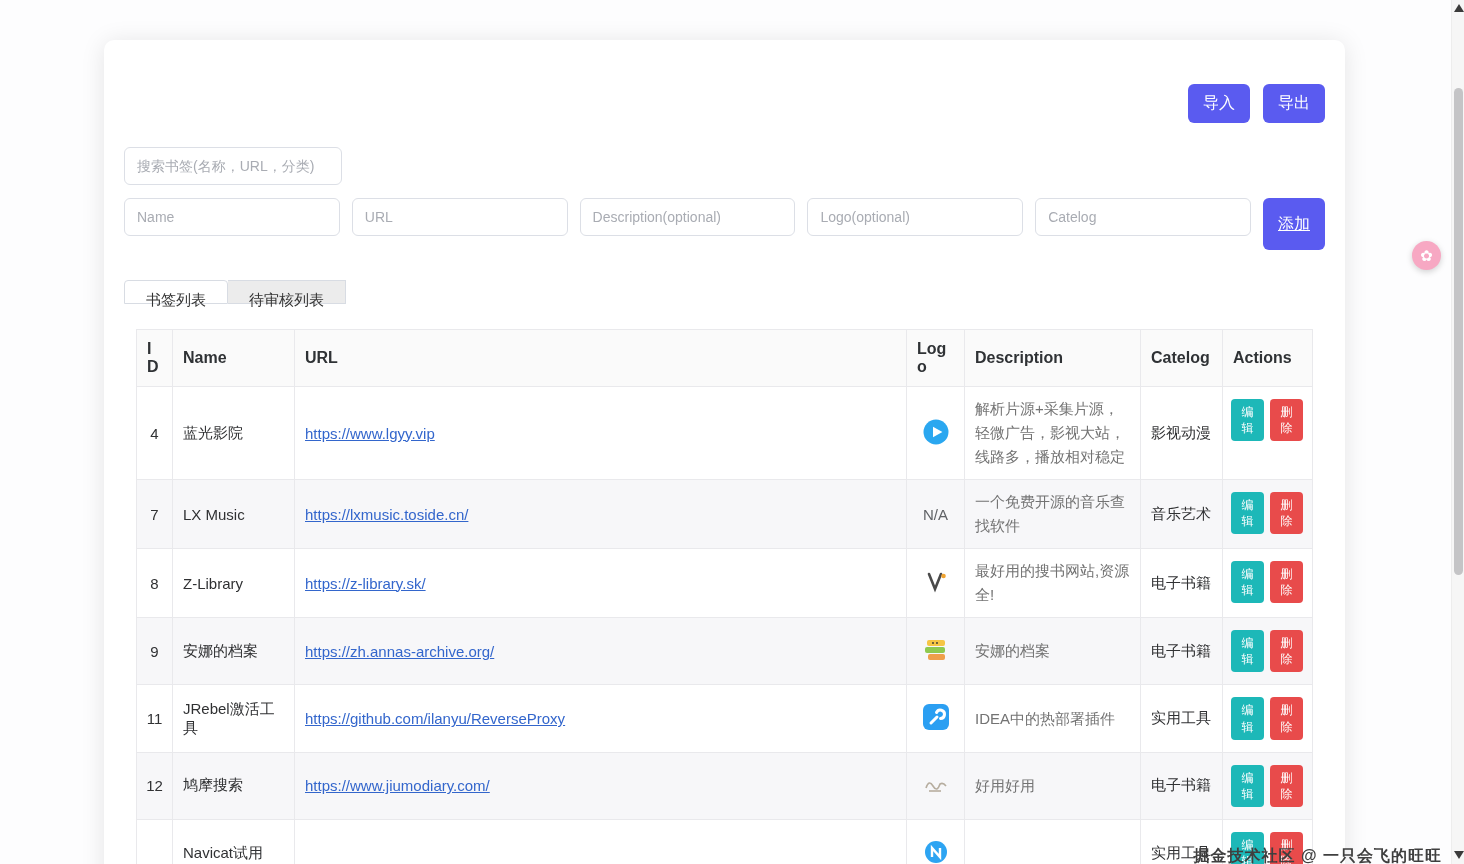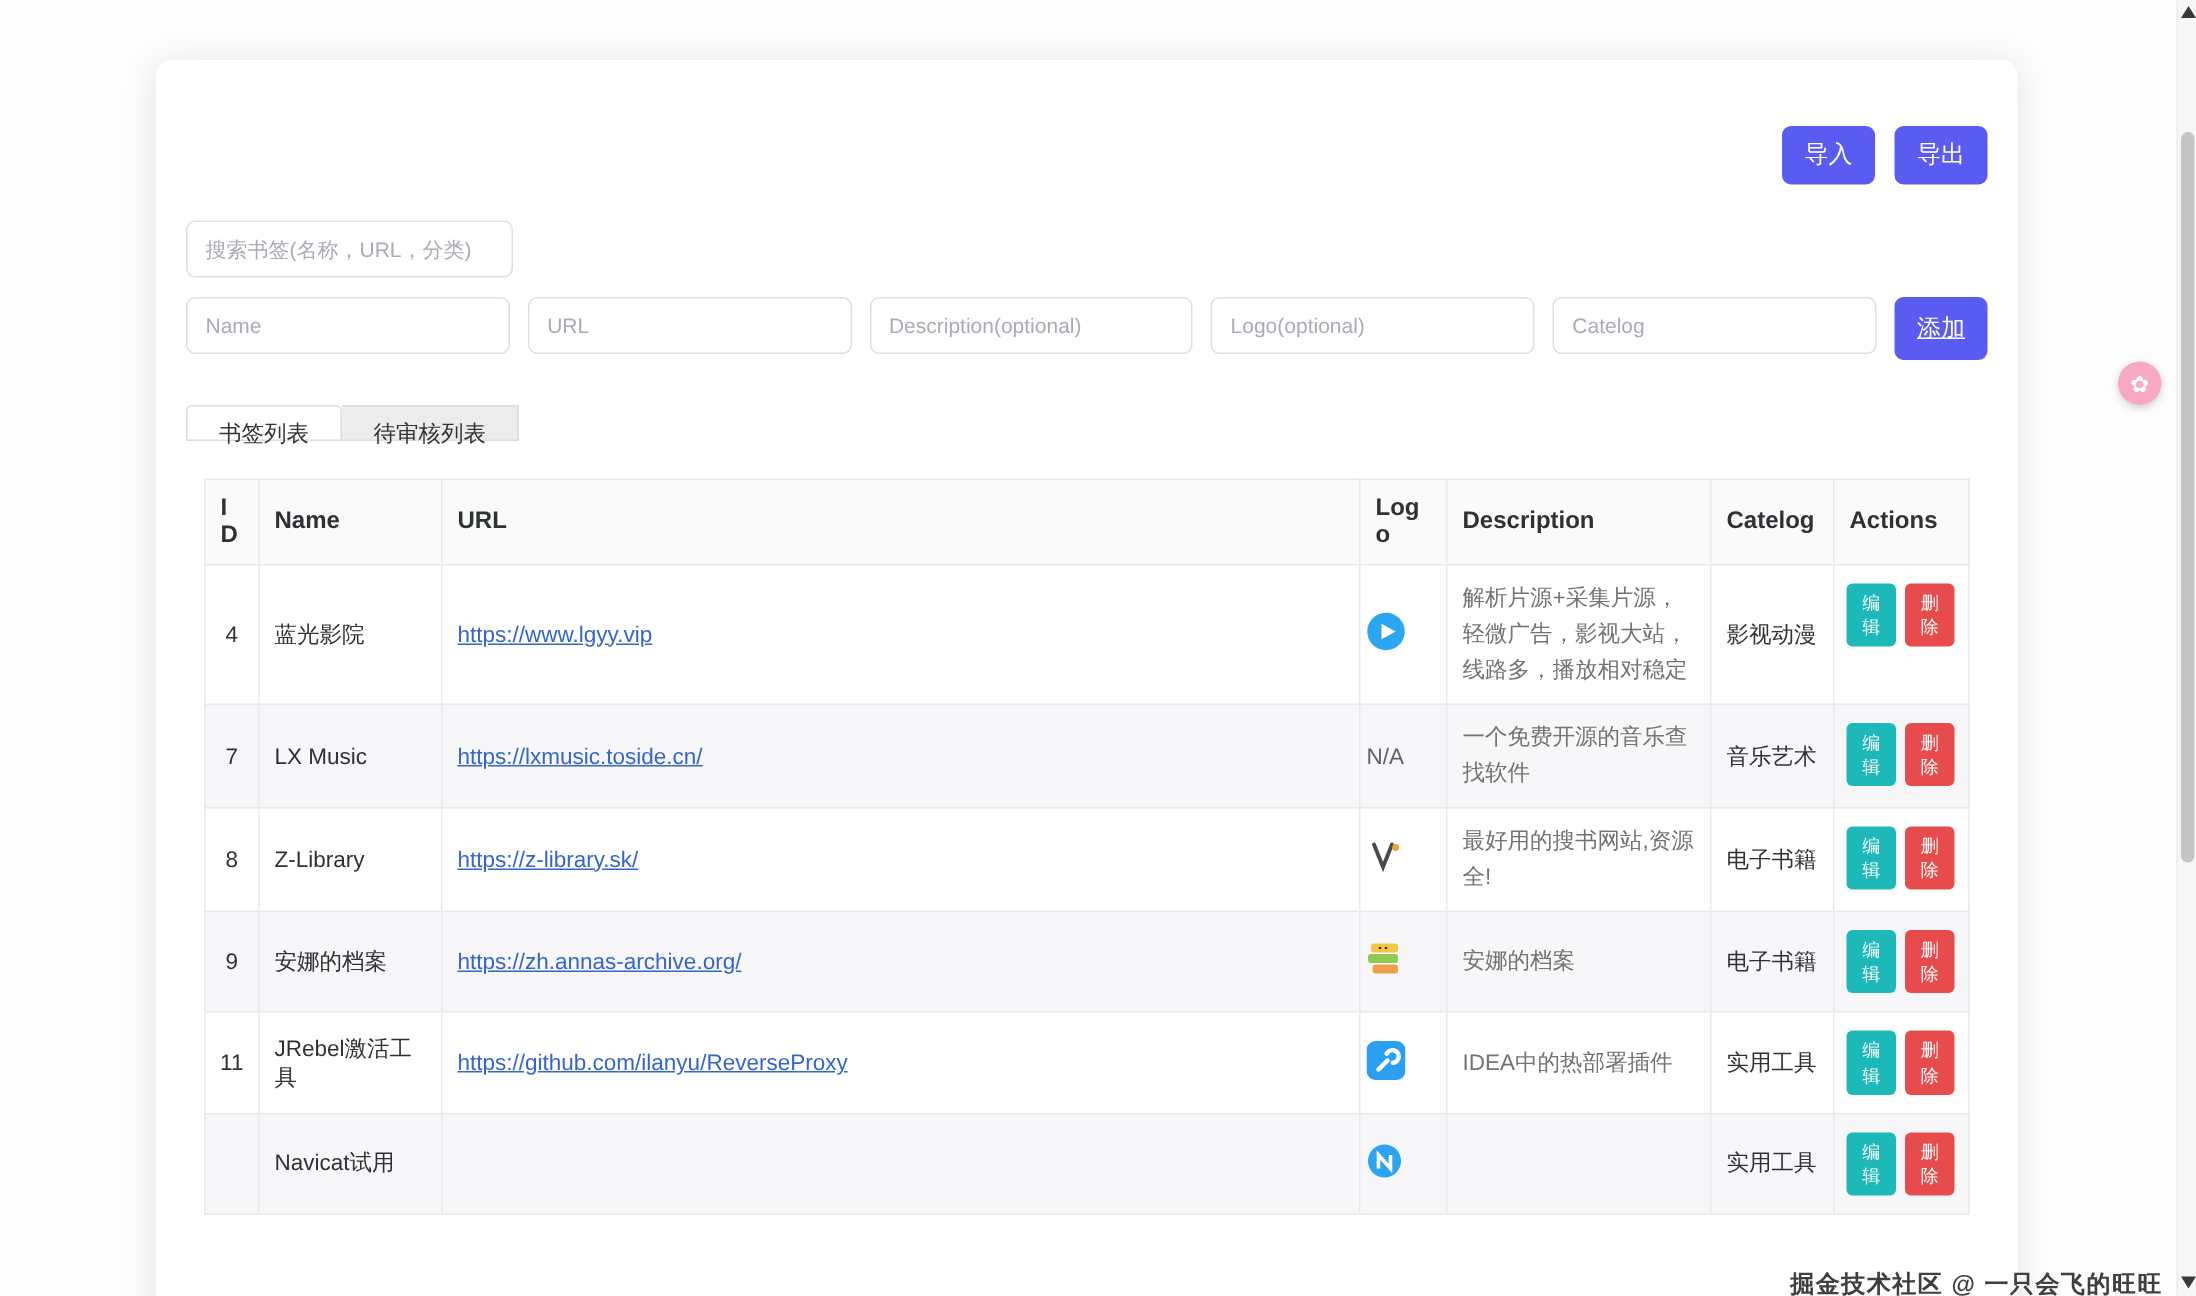--- a/index.html
+++ b/index.html
@@ -27,37 +27,37 @@
   .search-row { margin-top:24px; }
   .input {
     height:38px; border:1px solid #dcdfe6; border-radius:6px;
     padding:0 12px; font-size:14px; color:#333; background:#fff;
     font-family:inherit; outline:none;
   }
   .input::placeholder { color:#a9acb3; }
   .search-input { width:218px; }
   .form-row { margin-top:13px; display:flex; gap:12px; align-items:flex-start; }
   .form-row .input { flex:1; min-width:0; }
-  .btn-add { flex:none; width:62px; height:42px;text-decoration:underline; }
+  .btn-add { flex:none; width:62px; height:52px;text-decoration:underline; }
   
   .tabs { margin-top:30px; display:flex; }
   .tab {
     height:24px; line-height:38px; padding:0 21px; font-size:15px;
     border:1px solid #d8dce3; background:#ececec; color:#333; cursor:pointer;
   }
   .tab.active { background:#fff; border-radius:4px 4px 0 0; }
   .tab + .tab { border-left:none;text-align:right; }
   
   .table-wrap { margin:25px 12px 0; }
   table { border-collapse:collapse; width:1176px; table-layout:fixed; font-size:15px; }
   th,td { border:1px solid #e9e9ec; padding:10px; vertical-align:middle; word-wrap:break-word; }
   th { background:#fafafa; text-align:left; font-weight:700; font-size:16px; color:#2f3235; }
   tbody tr:nth-child(even) { background:#f7f7f9; }
   td.id { text-align:center; padding:10px 4px; }
-  td.logo { text-align:left; padding:6px 4px; }
+  td.logo { text-align:center; padding:6px 4px; }
   td.desc { line-height:1.6; color:#737373; }
   td.actions { vertical-align:top; padding:12px 8px; }
   .url-link { color:#3366cc; }
   .na { color:#606266; }
   .action-btns { display:flex; gap:6px; }
   .btn-sm {
     width:33px; padding:5px 5px; word-break:break-all; line-height:1.35;
     font-size:12px; color:#fff; border:none; border-radius:4px;
     font-family:inherit; cursor:pointer; text-align:center;
   }
@@ -226,20 +226,39 @@
           <td class="desc">IDEA中的热部署插件</td>
           <td>实用工具</td>
           <td class="actions">
               <div class="action-btns">
             <button class="btn-sm btn-edit">编辑</button>
             <button class="btn-sm btn-delete">删除</button>
           </div>
             </td>
         </tr>
 
+        <tr>
+          <td class="id">12</td>
+          <td>鸠摩搜索</td>
+          <td><a href="#" class="url-link">https://www.jiumodiary.com/</a></td>
+          <td class="logo"><span>
+            <svg width="26" height="20" viewBox="0 0 26 20" fill="none" stroke="#b6ad9f" stroke-width="1.6">
+                  <path d="M3 14 q3 -9 7 -2 t7 -2 q3 -2 6 2"></path>
+                  <path d="M6 17 h12"></path>
+                </svg>
+          </span></td>
+          <td class="desc">好用好用</td>
+          <td>电子书籍</td>
+          <td class="actions">
+              <div class="action-btns">
+            <button class="btn-sm btn-edit">编辑</button>
+            <button class="btn-sm btn-delete">删除</button>
+          </div>
+            </td>
+        </tr>
 
         <tr>
           <td class="id"></td>
           <td>Navicat试用</td>
           <td><a href="#" class="url-link"></a></td>
           <td class="logo"><span>
             <svg width="24" height="24" viewBox="0 0 24 24">
                   <circle cx="12" cy="12" r="11" fill="#2da4f2"></circle>
                   <path d="M8 17 V8 l8 9 V8" stroke="#fff" stroke-width="2.4" fill="none"></path>
                 </svg>

